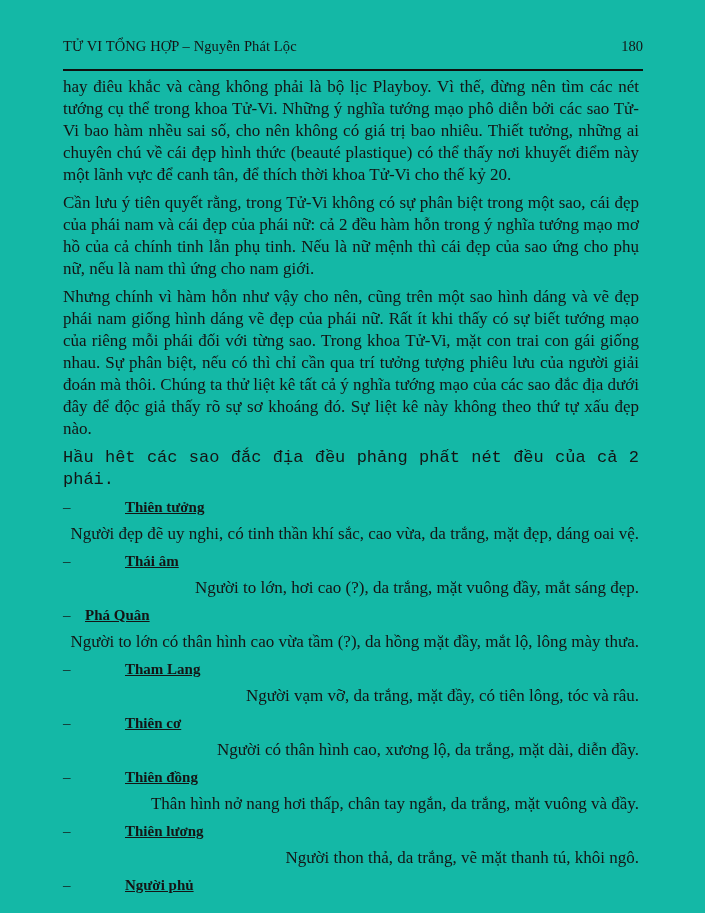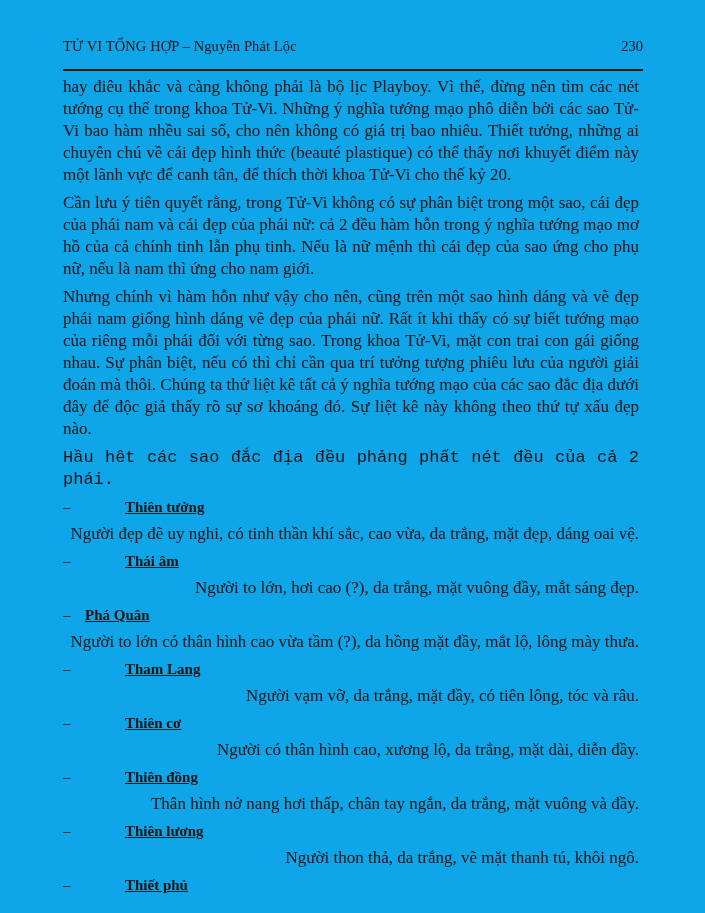--- a/index.html
+++ b/index.html
@@ -12,21 +12,21 @@
     height: 913px;
     font-family: "Liberation Serif", "DejaVu Serif", serif;
     color: #141414;
     overflow: hidden;
   }
   .page {
     box-sizing: border-box;
     width: 705px;
     height: 913px;
     padding: 38px 62px 0 63px;
-    background: #0ea5e9;
+    background: #14b8a6;
   }
   .header {
     display: flex;
     justify-content: space-between;
     align-items: baseline;
     font-size: 14.5px;
     line-height: 17px;
   }
   .header .title { letter-spacing: 0.1px; }
   .rule {
@@ -67,21 +67,21 @@
   .star-name { text-decoration: underline; }
   .star-desc { margin-top: 3px; text-align: right; }
 </style>
 </head>
 <body>
 
 <div class="page">
 
   <div class="header">
     <span class="title">TỬ VI TỔNG HỢP – Nguyễn Phát Lộc</span>
-    <span class="page-num">230</span>
+    <span class="page-num">180</span>
   </div>
   <div class="rule"></div>
 
   <p class="para first">hay điêu khắc và càng không phải là bộ lịc Playboy. Vì thế, đừng nên tìm các nét tướng cụ thể trong khoa Tử-Vi. Những ý nghĩa tướng mạo phô diễn bởi các sao Tử-Vi bao hàm nhều sai số, cho nên không có giá trị bao nhiêu. Thiết tưởng, những ai chuyên chú về cái đẹp hình thức (beauté plastique) có thể thấy nơi khuyết điểm này một lãnh vực để canh tân, để thích thời khoa Tử-Vi cho thế kỷ 20.</p>
 
 
   <p class="para">Cần lưu ý tiên quyết rằng, trong Tử-Vi không có sự phân biệt trong một sao, cái đẹp của phái nam và cái đẹp của phái nữ: cả 2 đều hàm hỗn trong ý nghĩa tướng mạo mơ hồ của cả chính tinh lẫn phụ tinh. Nếu là nữ mệnh thì cái đẹp của sao ứng cho phụ nữ, nếu là nam thì ứng cho nam giới.</p>
   <p class="para">Nhưng chính vì hàm hỗn như vậy cho nên, cũng trên một sao hình dáng và vẽ đẹp phái nam giống hình dáng vẽ đẹp của phái nữ. Rất ít khi thấy có sự biết tướng mạo của riêng mỗi phái đối với từng sao. Trong khoa Tử-Vi, mặt con trai con gái giống nhau. Sự phân biệt, nếu có thì chỉ cần qua trí tưởng tượng phiêu lưu của người giải đoán mà thôi. Chúng ta thử liệt kê tất cả ý nghĩa tướng mạo của các sao đắc địa dưới đây để độc giả thấy rõ sự sơ khoáng đó. Sự liệt kê này không theo thứ tự xấu đẹp nào.</p>
   <p class="para list-intro">Hầu hêt các sao đắc địa đều phảng phất nét đều của cả 2 phái.</p>
 
@@ -137,17 +137,17 @@
     <div class="star-head">
       <span class="dash">–</span>
       <span class="star-name">Thiên lương</span>
     </div>
     <p class="para star-desc">Người thon thả, da trắng, vẽ mặt thanh tú, khôi ngô.</p>
   </div>
 
   <div class="star-item">
     <div class="star-head">
       <span class="dash">–</span>
-      <span class="star-name">Thiết phủ</span>
+      <span class="star-name">Người phủ</span>
     </div>
   </div>
 
 </div>
 
 </body></html>

